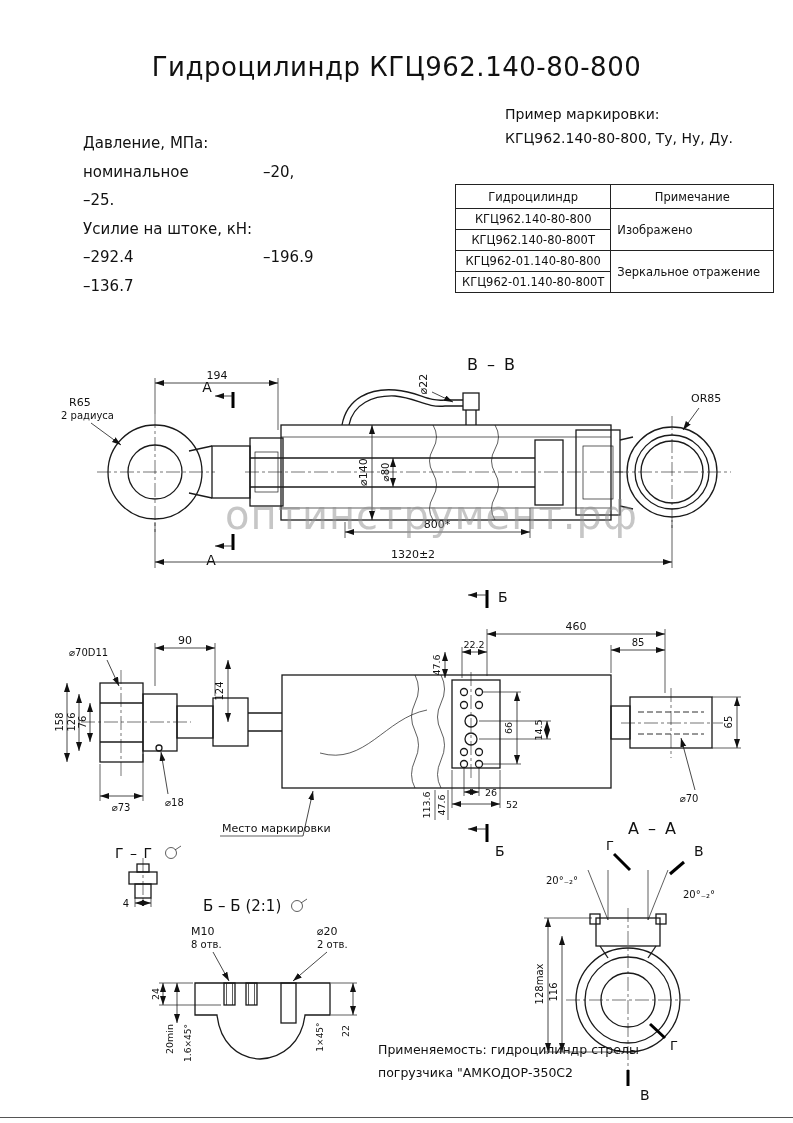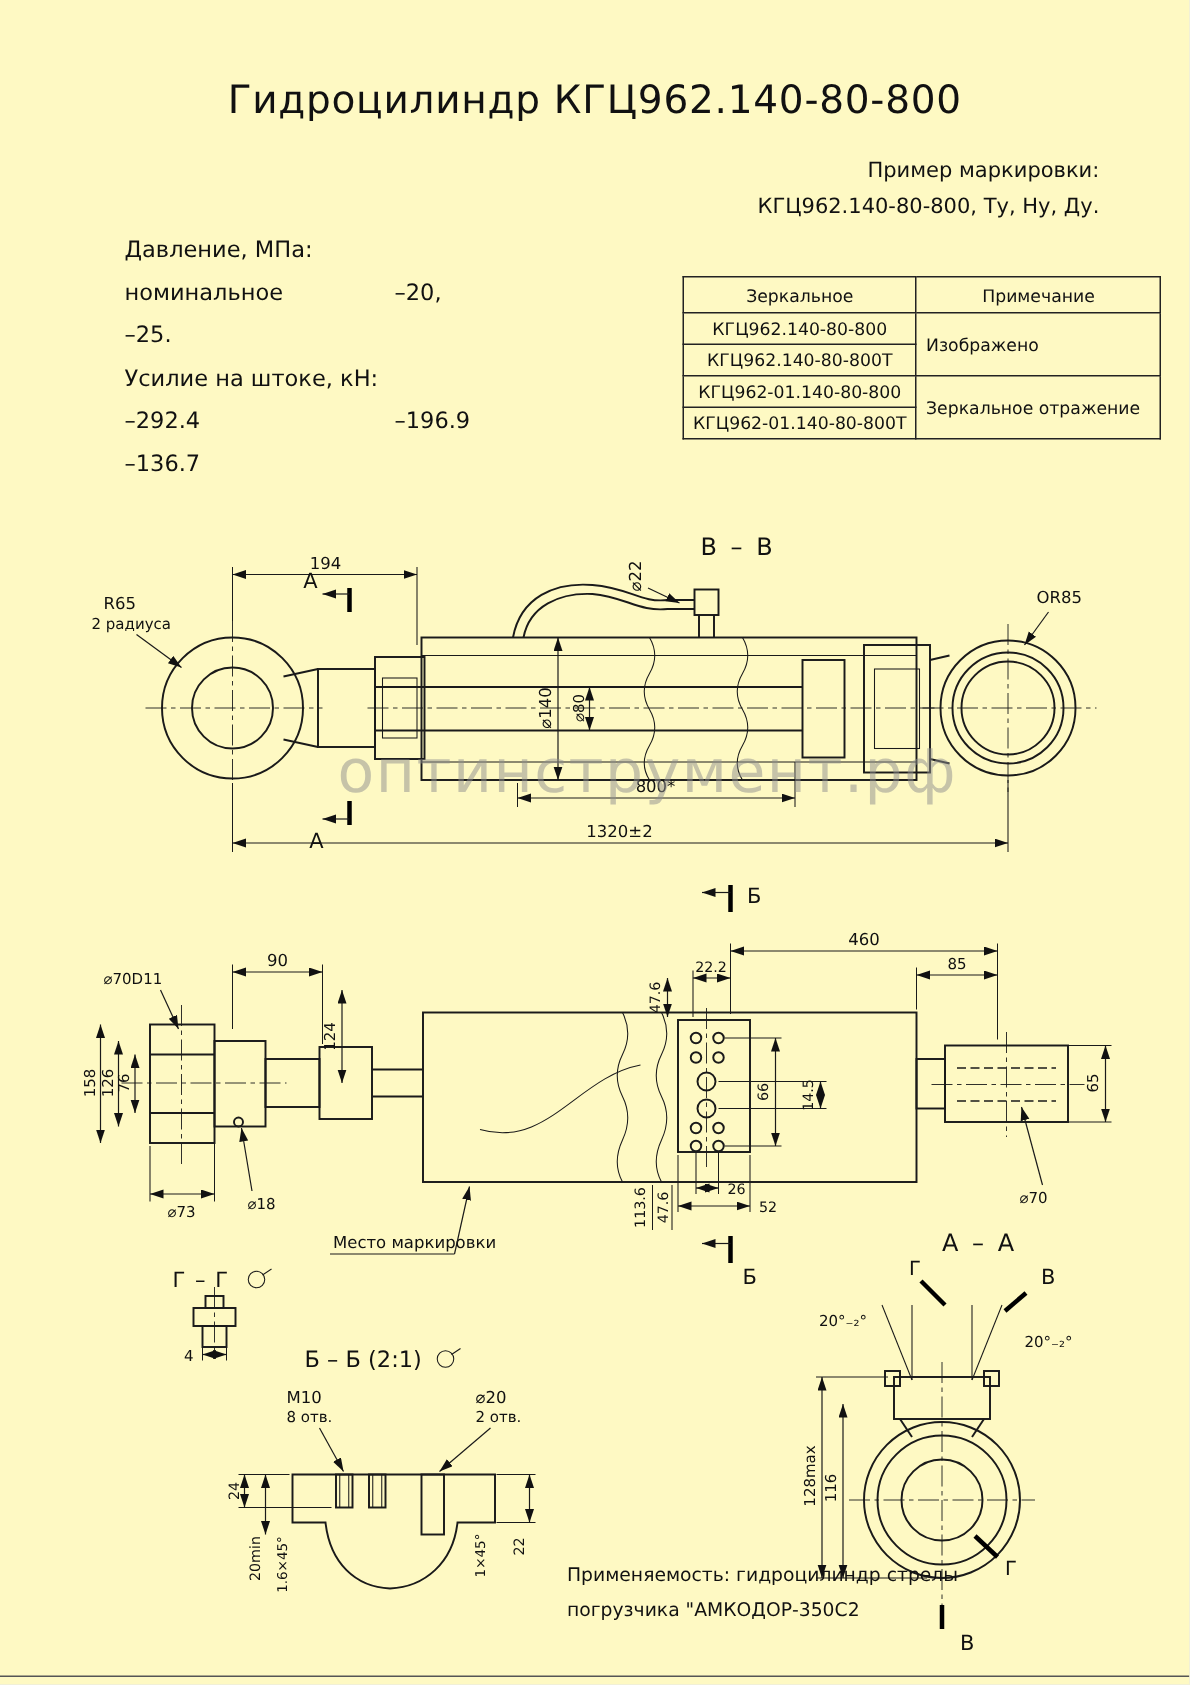--- a/index.html
+++ b/index.html
@@ -1,21 +1,21 @@
 <!DOCTYPE html>
 <html><head>
 <meta charset="utf-8">
 <style>
   html,body { margin:0; padding:0; background:#e8e8e8; }
-  .page { position:relative; width:793px; height:1123px; background:#fef9c3; margin:0 auto;
+  .page { position:relative; width:793px; height:1123px; background:#ffffff; margin:0 auto;
           font-family:"DejaVu Sans", sans-serif; color:#111; overflow:hidden; }
   .abs { position:absolute; }
   .title { top:52px; left:0; width:100%; text-align:center; font-size:26px; letter-spacing:0.5px; }
-  .marking { left:505px; top:102px; font-size:14px; line-height:24px;text-align:right; }
-  .specs { left:83px; top:152px; font-size:15px; line-height:28.5px; display:grid; grid-template-columns:180px auto; }
+  .marking { left:505px; top:102px; font-size:14px; line-height:24px; }
+  .specs { left:83px; top:129px; font-size:15px; line-height:28.5px; display:grid; grid-template-columns:180px auto; }
   .specs .hdr { grid-column:1 / 3; }
   .tablewrap { left:455px; top:184px; }
   table.codes { border-collapse:collapse; font-size:11.5px; }
   table.codes th, table.codes td { border:1px solid #222; font-weight:normal; padding:1px 6px; }
   table.codes th { text-align:center; height:21px; width:140px; }
   table.codes td.code { text-align:center; height:18px; white-space:nowrap; }
   table.codes td.note { text-align:left; width:150px; }
   .watermark { left:158px; top:492px; width:480px; text-align:right; font-size:40px;
                color:#8f8f8f; opacity:0.5; letter-spacing:1px; pointer-events:none; z-index:9; }
   .footer { left:378px; top:1038px; font-size:12.5px; line-height:23px; }
@@ -49,21 +49,21 @@
     <div class="hdr">Усилие на штоке, кН:</div>
     <div>–292.4</div>
     <div>–196.9</div>
     <div>–136.7</div>
   </div>
 
   <div class="abs tablewrap">
     <table class="codes">
       <tbody>
           <tr>
-        <th>Зеркальное</th>
+        <th>Гидроцилиндр</th>
         <th>Примечание</th>
       </tr>
       <tr>
         <td class="code">КГЦ962.140-80-800</td>
         <td class="note" rowspan="2">Изображено</td>
       </tr>
       <tr>
         <td class="code">КГЦ962.140-80-800Т</td>
       </tr>
       <tr>

